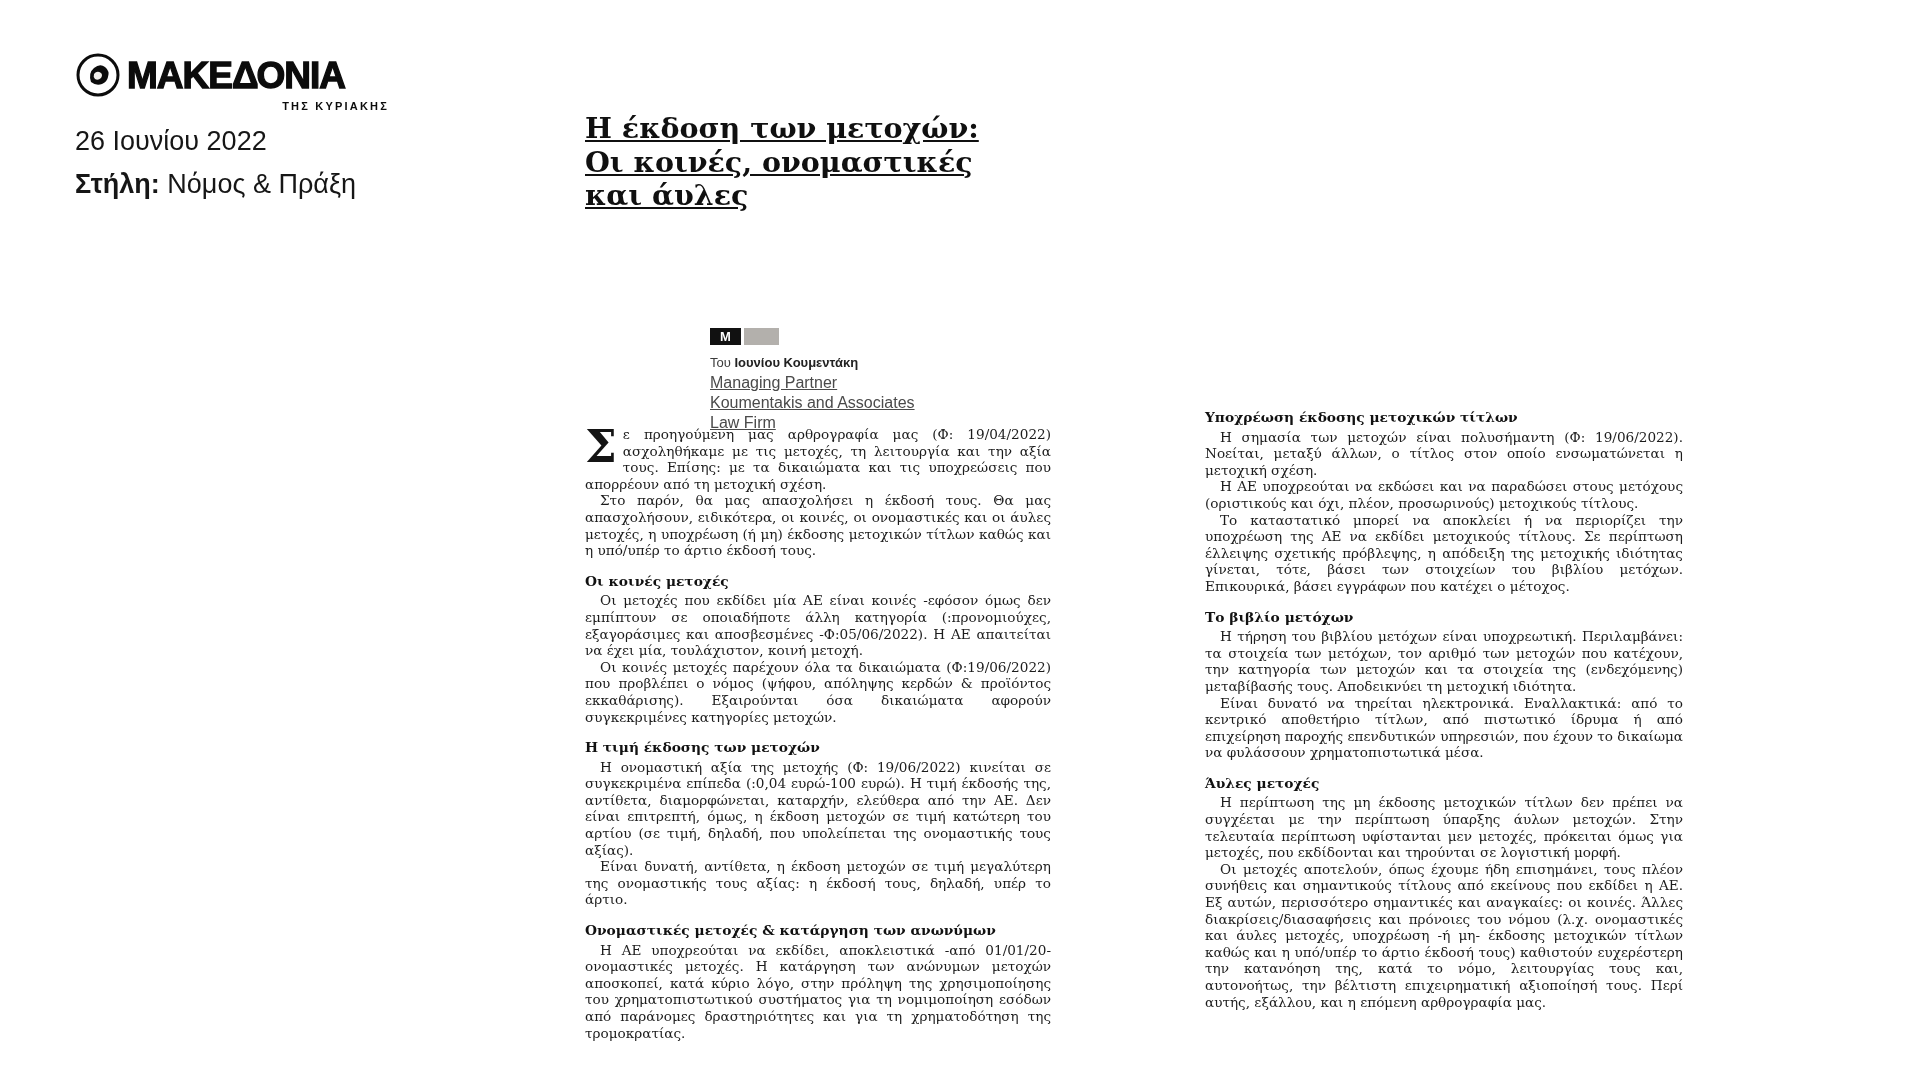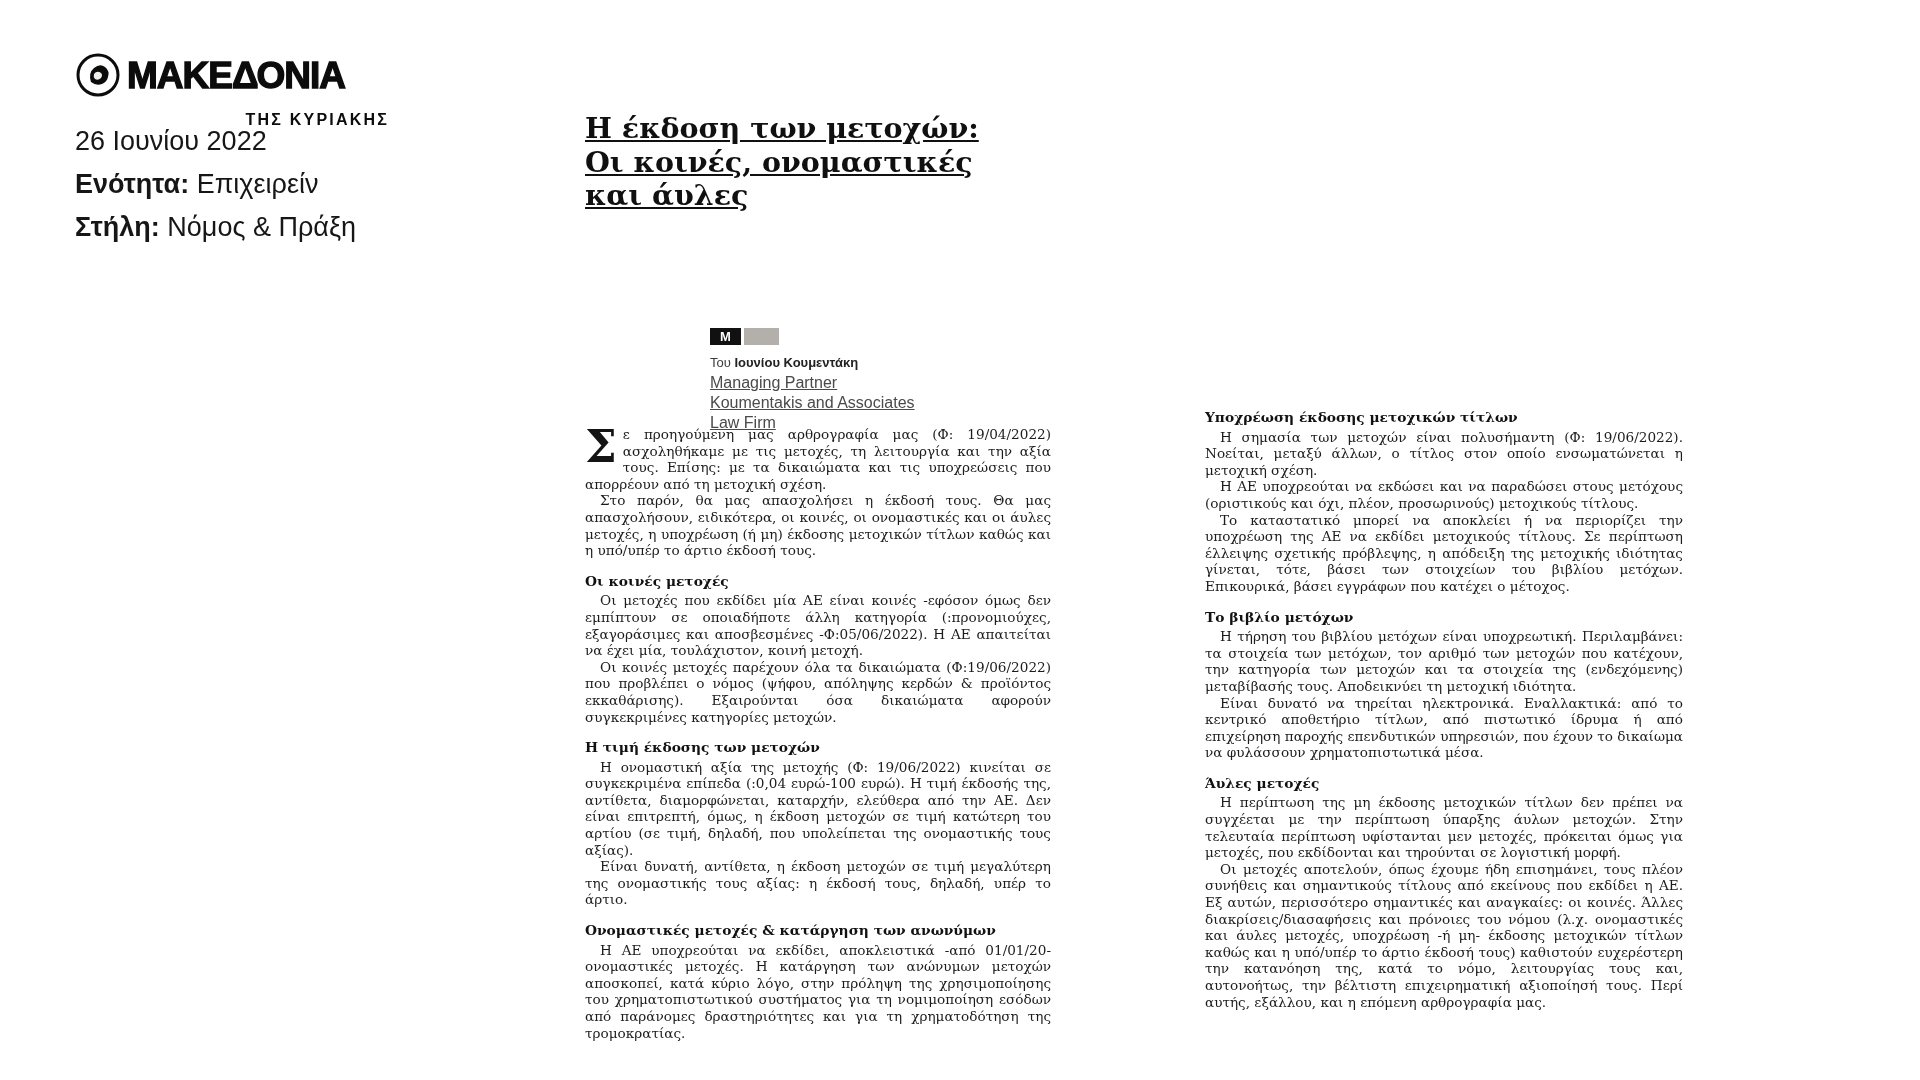--- a/index.html
+++ b/index.html
@@ -6,22 +6,22 @@
   body{width:1920px;height:1080px;position:relative;overflow:hidden;
        font-family:"Liberation Sans",sans-serif;color:#1a1a1a;
        -webkit-font-smoothing:antialiased;}
 
   
   .masthead{position:absolute;left:75px;top:52px;width:340px;}
   .masthead-row{display:flex;align-items:center;text-align:center;}
   .emblem{width:46px;height:46px;flex:0 0 46px;margin-right:6px;}
   .wordmark{font-size:37px;font-weight:900;letter-spacing:-1px;color:#0c0c0c;
             -webkit-text-stroke:1.3px #0c0c0c;line-height:1;}
-  .tagline{font-size:16px;font-weight:700;letter-spacing:2.2px;color:#0c0c0c;
-           text-align:right;width:262px;margin-left:52px;margin-top:13px;}
+  .tagline{font-size:11px;font-weight:700;letter-spacing:2.2px;color:#0c0c0c;
+           text-align:right;width:262px;margin-left:52px;margin-top:2px;}
   .meta{position:absolute;left:75px;top:128px;width:380px;}
   .meta-line{font-size:27px;line-height:1.0;margin-bottom:16px;color:#161616;}
   .meta-line b{font-weight:700;}
 
   
   .article-title{position:absolute;left:585px;top:112px;width:430px;
                  font-family:"DejaVu Serif",serif;font-weight:700;
                  font-size:28.5px;line-height:1.18;color:#101010;text-decoration:underline;}
   .portrait{position:absolute;left:580px;top:294px;width:113px;height:113px;
             border-radius:50%;
@@ -62,24 +62,20 @@
       <path d="M16 30 q-3 -9 3 -14 q6 -5 11 -1 q5 4 3 10 q-1 5 -6 7 q-6 2 -11 -2 z" fill="#0c0c0c"></path>
       <path d="M19 22 q3 -4 7 -1 q2 2 0 5 q-3 3 -6 1 q-2 -2 -1 -5 z" fill="#f2f0ec"></path>
     </svg>
     <div class="wordmark">ΜΑΚΕΔΟΝΙΑ</div>
   </div>
   <div class="tagline">ΤΗΣ ΚΥΡΙΑΚΗΣ</div>
 </div>
 
 <div class="meta">
   <div class="meta-line">26 Ιουνίου 2022</div>
-  <div class="meta-line">
-    <b>Ενότητα:</b>
-    <span>Επιχειρείν</span>
-  </div>
   <div class="meta-line">
     <b>Στήλη:</b>
     <span>Νόμος &amp; Πράξη</span>
   </div>
 </div>
 
 <div class="article-title">
   <div>Η έκδοση των μετοχών:</div>
   <div>Οι κοινές, ονομαστικές</div>
   <div>και άυλες</div>

